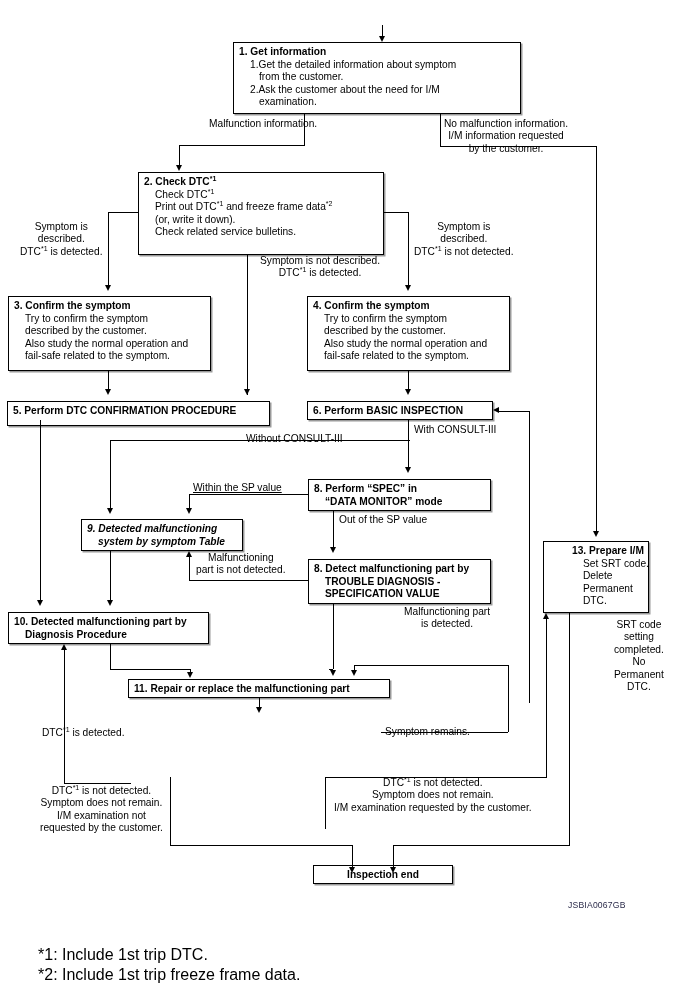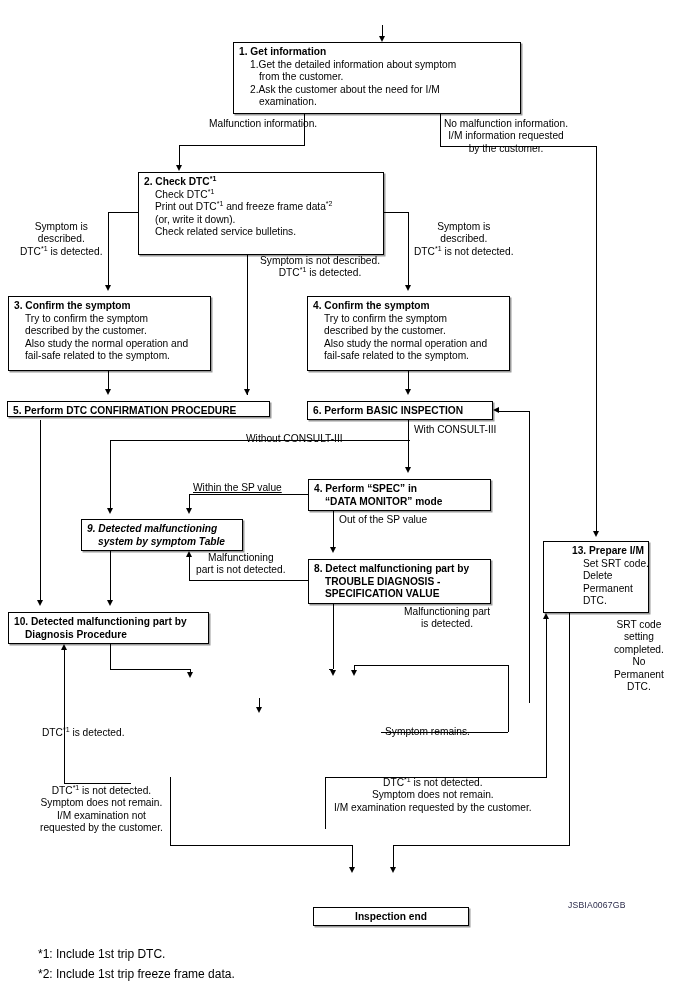--- a/index.html
+++ b/index.html
@@ -100,21 +100,21 @@
   }
   
   .code {
     position: absolute;
     font-size: 8.6px;
     letter-spacing: 0.2px;
     color: #2b2b4a;
   }
   .footnote {
     position: absolute;
-    font-size: 12px;
+    font-size: 16px;
     line-height: 13px;
     color: #000;
   }
 </style>
 </head>
 <body>
 
 <div id="page">
 
   <div class="box center shadow" style="left:316px; top:6px; width:133px; height:19px;">
@@ -146,60 +146,63 @@
   </div>
 
   <div class="box shadow" style="left:307px; top:296px; width:203px; height:75px;">
     <div class="hd">4. Confirm the symptom</div>
     <div class="ln indent">Try to confirm the symptom</div>
     <div class="ln indent">described by the customer.</div>
     <div class="ln indent">Also study the normal operation and</div>
     <div class="ln indent">fail-safe related to the symptom.</div>
   </div>
 
-  <div class="box titleonly shadow" style="left:7px; top:401px; width:263px; height:16px;">
+  <div class="box titleonly shadow" style="left:7px; top:401px; width:263px; height:25px;">
     <span>5. Perform DTC CONFIRMATION PROCEDURE</span>
   </div>
 
   <div class="box titleonly shadow" style="left:307px; top:401px; width:186px; height:19px;">
     <span>6. Perform BASIC INSPECTION</span>
   </div>
 
   <div class="box shadow" style="left:308px; top:479px; width:183px; height:32px;">
-    <div class="hd">4. Perform “SPEC” in</div>
+    <div class="hd">8. Perform “SPEC” in</div>
     <div class="hd indent">“DATA MONITOR” mode</div>
   </div>
 
   <div class="box shadow" style="left:308px; top:559px; width:183px; height:45px;">
     <div class="hd">8. Detect malfunctioning part by</div>
     <div class="hd indent">TROUBLE DIAGNOSIS -</div>
     <div class="hd indent">SPECIFICATION VALUE</div>
   </div>
 
   <div class="box shadow" style="left:81px; top:519px; width:162px; height:32px;font-style:italic;">
     <div class="hd">9. Detected malfunctioning</div>
     <div class="hd indent">system by symptom Table</div>
   </div>
 
   <div class="box shadow" style="left:8px; top:612px; width:201px; height:32px;">
     <div class="hd">10. Detected malfunctioning part by</div>
     <div class="hd indent">Diagnosis Procedure</div>
   </div>
 
+  <div class="box titleonly shadow" style="left:128px; top:679px; width:262px; height:19px;">
+    <span>11. Repair or replace the malfunctioning part</span>
+  </div>
 
 
   <div class="box shadow" style="left:543px; top:541px; width:106px; height:72px;padding-left:28px;">
     <div class="hd">13. Prepare I/M</div>
     <div class="ln indent">Set SRT code.</div>
     <div class="ln indent">Delete</div>
     <div class="ln indent">Permanent</div>
     <div class="ln indent">DTC.</div>
   </div>
 
-  <div class="box center shadow" style="left:313px; top:871px; width:156px; height:19px;">
+  <div class="box center shadow" style="left:313px; top:829px; width:140px; height:19px;">
     <span>Inspection end</span>
   </div>
 
   <div class="v" style="left:382px; top:25px; height:12px;"></div>
   <div class="arw down" style="left:379px; top:36px;"></div>
 
   <div class="v" style="left:304px; top:114px; height:31px;"></div>
   <div class="h" style="left:179px; top:145px; width:126px;"></div>
   <div class="v" style="left:179px; top:145px; height:21px;"></div>
   <div class="arw down" style="left:176px; top:165px;"></div>

